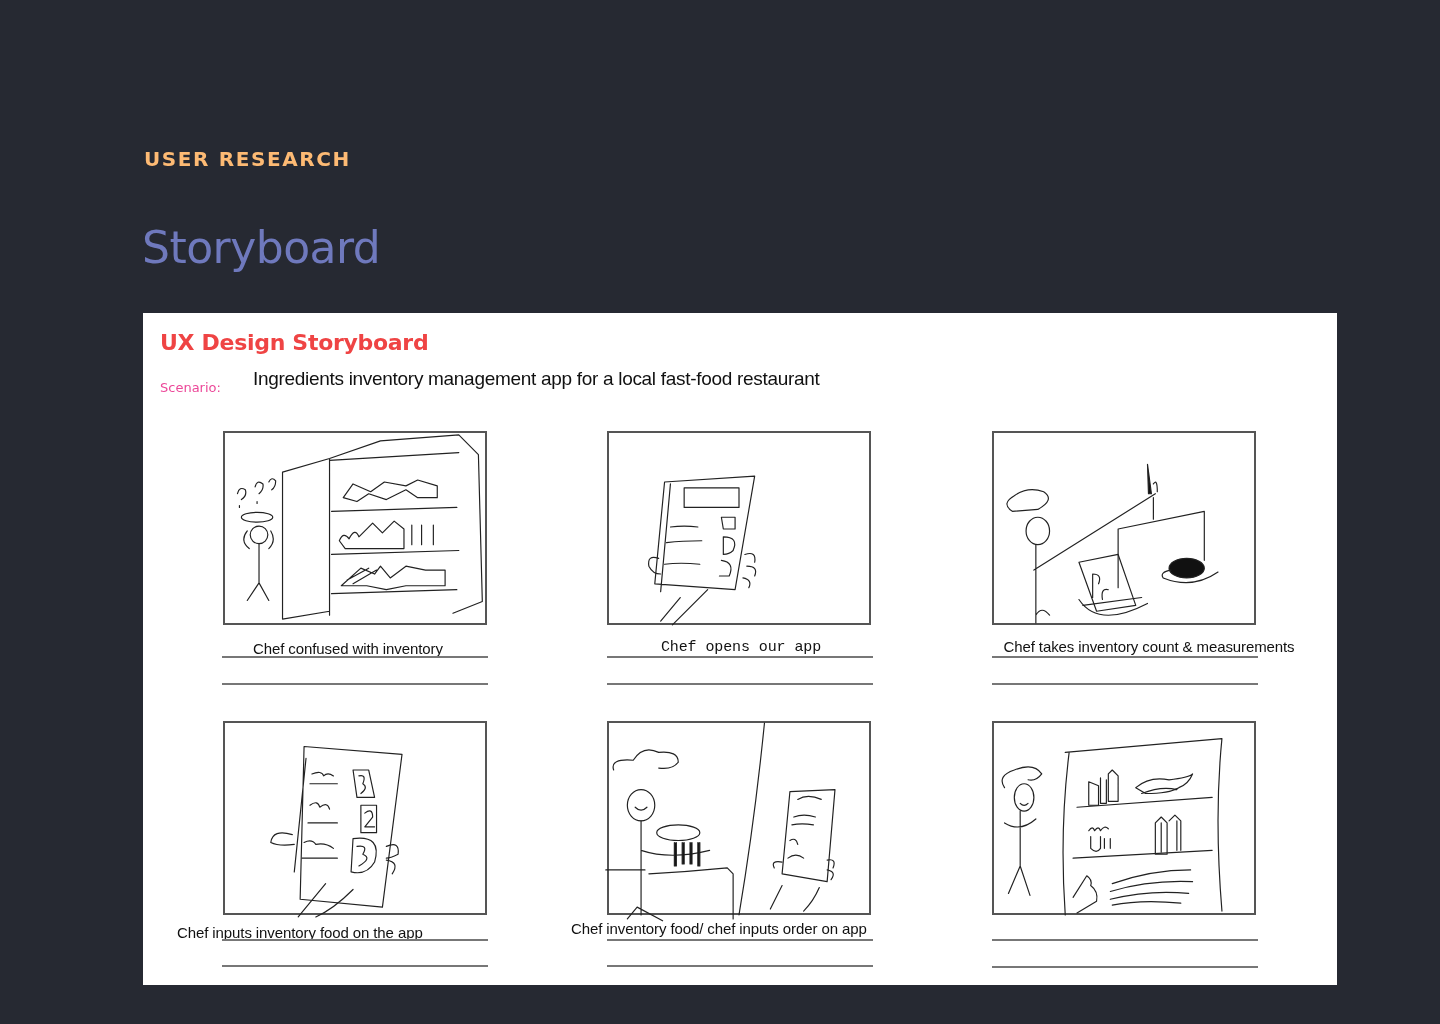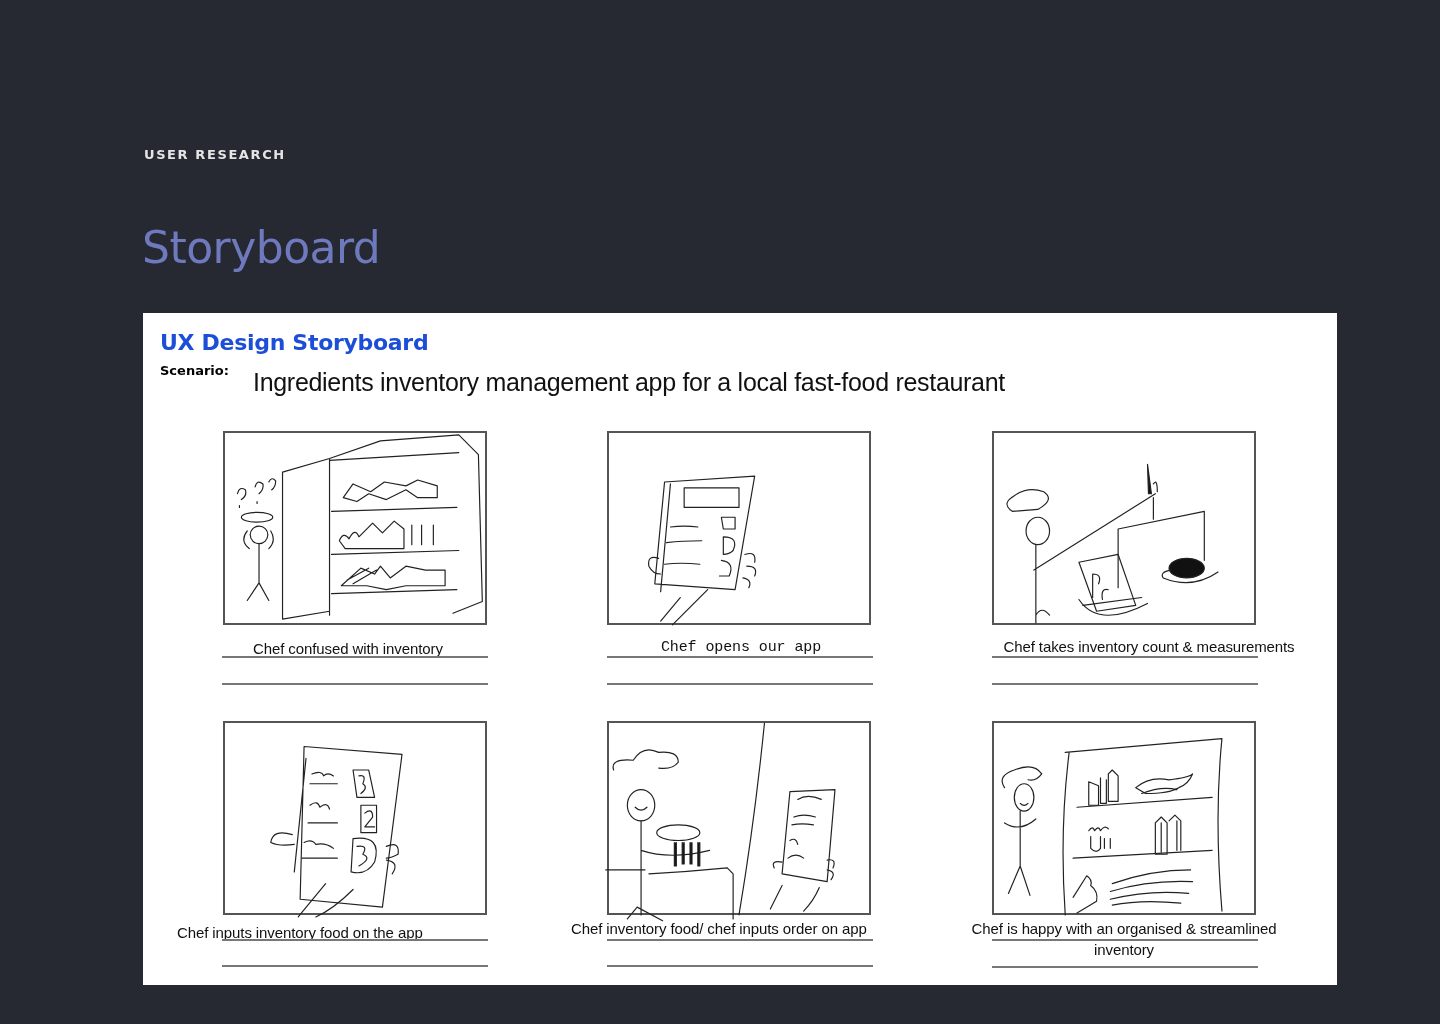--- a/index.html
+++ b/index.html
@@ -2,46 +2,46 @@
 <html><head>
 <meta charset="utf-8">
 <style>
   * { margin: 0; padding: 0; box-sizing: border-box; }
   html, body { width: 1440px; height: 1024px; background: #262932; overflow: hidden; }
   body { position: relative; font-family: "Liberation Sans", sans-serif; }
 
   .eyebrow {
     position: absolute; left: 144px; top: 147px;
     font-family: "DejaVu Sans", sans-serif; font-weight: bold;
-    font-size: 13px; letter-spacing: 1.6px; color: #e5e5e5;
+    font-size: 20px; letter-spacing: 1.6px; color: #fdba74;
   }
   .page-title {
     position: absolute; left: 142px; top: 222px;
     font-family: "DejaVu Sans", sans-serif; font-weight: normal;
     font-size: 44px; letter-spacing: -0.5px; color: #6f79bd;
   }
 
   .card {
     position: absolute; left: 143px; top: 313px; width: 1194px; height: 672px;
     background: #ffffff;
   }
   .card-title {
     position: absolute; left: 17px; top: 17px;
     font-family: "DejaVu Sans", sans-serif; font-weight: bold;
-    font-size: 22px; color: #1d4ed8; letter-spacing: -0.3px;
+    font-size: 22px; color: #ef4444; letter-spacing: -0.3px;
   }
   .scenario-label {
-    position: absolute; left: 17px; top: 50px;
-    font-family: "DejaVu Sans", sans-serif; font-weight: bold;
-    font-size: 13px; color: #000000;
+    position: absolute; left: 17px; top: 67px;
+    font-family: "DejaVu Sans", sans-serif; font-weight: normal;
+    font-size: 13px; color: #ec4899;
   }
   .scenario-text {
     position: absolute; left: 110px; top: 55px;
     font-family: "Liberation Sans", sans-serif;
-    font-size: 25px; color: #111;
+    font-size: 19px; color: #111;
     letter-spacing: -0.3px;
   }
 
   .panel { position: absolute; width: 264px; height: 194px; border: 2px solid #555; background: #fff; }
   .panel svg { position: absolute; left: 0; top: 0; width: 100%; height: 100%; overflow: visible; }
   .panel svg * { fill: none; stroke: #222; stroke-width: 1.2; stroke-linecap: round; stroke-linejoin: round; }
   .panel svg .fill { fill: #111; }
 
   .rule { position: absolute; height: 1.5px; background: #777; width: 266px; }
 
@@ -149,16 +149,15 @@
       <path d="M26 82 q4 4 8 0 M26 90 v56 M10 102 q16 10 32 -4 M26 146 l-12 28 M26 146 l10 30"></path>
       <path d="M72 30 l160 -14 q-8 80 0 176 M76 30 q-10 80 -4 166"></path>
       <path d="M84 86 l138 -10 M80 138 l142 -8"></path>
       <path d="M96 60 v24 h10 v-20 z M108 56 v26 h6 v-24 M116 52 l4 -4 l6 6 v26 h-10 z"></path>
       <path d="M144 66 q14 -12 34 -8 q20 -2 24 -6 q-4 10 -14 14 q-10 6 -34 6 z M150 72 q20 -8 36 -4"></path>
       <path d="M96 110 q4 -6 6 0 q4 -6 6 0 q4 -6 8 -2 M98 116 v12 q6 6 10 0 v-12 M112 118 v10 M118 118 v10"></path>
       <path d="M164 102 l6 -6 l6 6 v32 h-12 z M170 102 v30 M178 100 l6 -6 l6 6 v30 M186 100 v30"></path>
       <path d="M80 178 l14 -22 q6 4 4 10 q8 6 6 16 l-20 12 M120 164 q40 -14 80 -14 M118 172 q40 -12 84 -10 M118 180 q40 -10 80 -6 M120 186 q30 -6 70 -2"></path>
     </svg>
   </div>
-  <div class="caption wrap" style="left:800px; top:605px; width:362px;">Chef is happy with an organised &amp; streamlined inventory</div>
   <div class="rule" style="left:849px; top:626px;"></div>
   <div class="rule" style="left:849px; top:653px;"></div>
 </div>
 
 </body></html>

